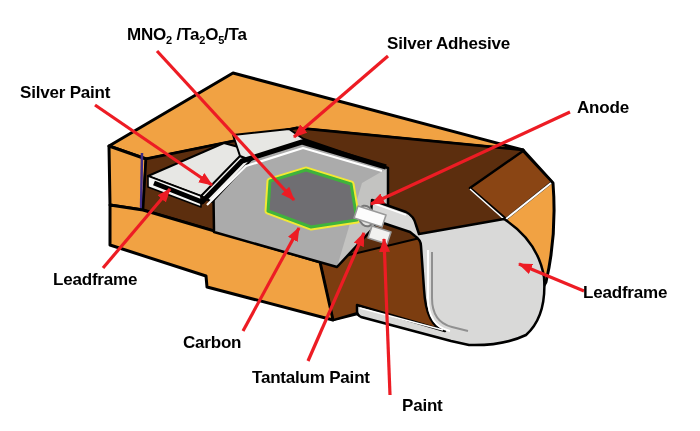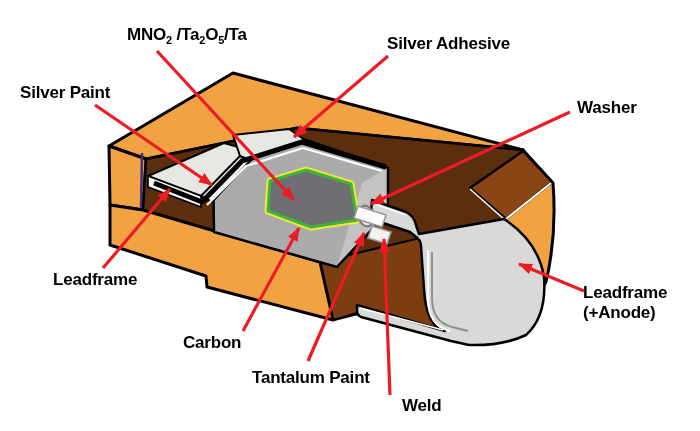--- a/index.html
+++ b/index.html
@@ -88,30 +88,29 @@
       <line x1="584" y1="291" x2="519" y2="264" marker-end="url(#ah)"></line>
     </g>
   </svg>
 
   <div class="lbl" style="left:127px;top:25px;"><span>MNO</span><sub>2</sub><span> /Ta</span><sub>2</sub><span>O</span><sub>5</sub><span>/Ta</span></div>
 
   <div class="lbl" style="left:20px;top:83px;">Silver Paint</div>
 
   <div class="lbl" style="left:387px;top:34px;">Silver Adhesive</div>
 
-  <div class="lbl" style="left:577px;top:98px;">Washer</div>
+  <div class="lbl" style="left:577px;top:98px;">Anode</div>
 
   <div class="lbl" style="left:53px;top:270px;">
     <div>Leadframe</div>
   </div>
 
   <div class="lbl" style="left:183px;top:333px;text-align:center;">Carbon</div>
 
   <div class="lbl" style="left:252px;top:368px;">Tantalum Paint</div>
 
-  <div class="lbl" style="left:402px;top:396px;">Weld</div>
+  <div class="lbl" style="left:402px;top:396px;">Paint</div>
 
   <div class="lbl" style="left:583px;top:283px;">
     <div>Leadframe</div>
-    <div>(+Anode)</div>
   </div>
 
 </div>
 
 </body></html>

